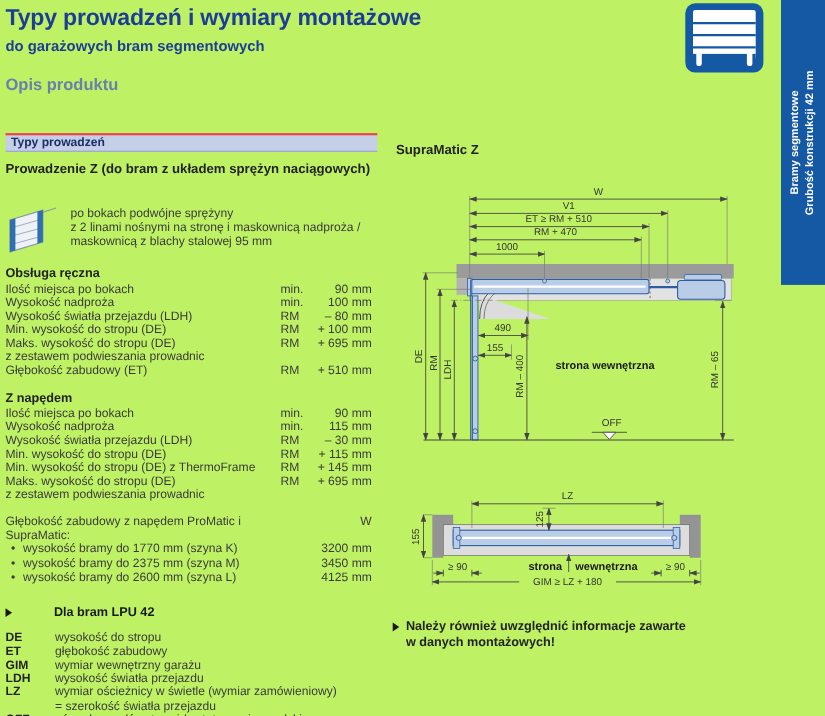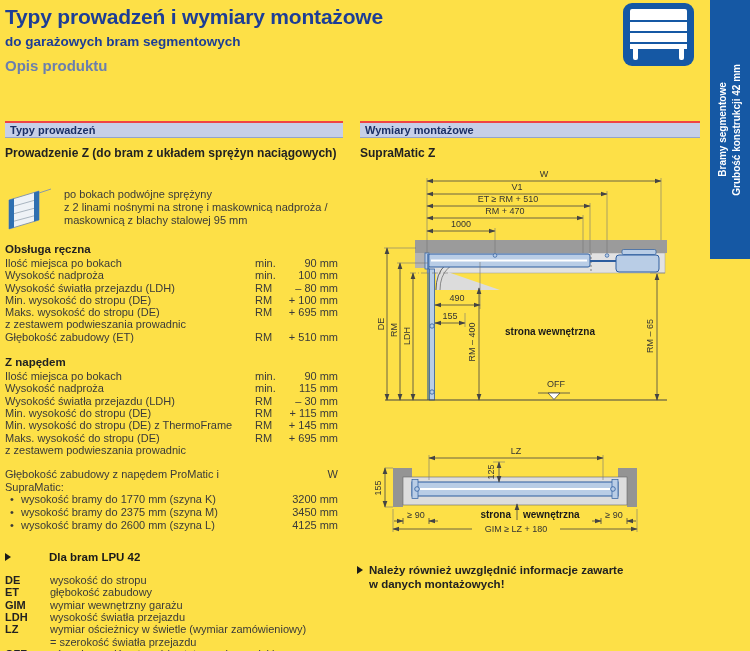--- a/index.html
+++ b/index.html
@@ -1,23 +1,23 @@
 <!DOCTYPE html>
 <html><head>
 <meta charset="utf-8">
 <style>
   * { margin:0; padding:0; box-sizing:border-box; }
   html,body { background:#fff; }
-  .page { position:relative; width:750px; height:651px; background:#fde047; overflow:hidden;
+  .page { position:relative; width:750px; height:651px; background:#bef264; overflow:hidden;
           font-family:"Liberation Sans", sans-serif; color:#3a3a3a; }
 
   
   .h1 { position:absolute; left:5px; top:5px; font-size:21px; font-weight:bold; color:#1d3e96; letter-spacing:-0.2px; }
   .h2 { position:absolute; left:5px; top:34px; font-size:13.5px; font-weight:bold; color:#1d3e96;text-align:right; }
-  .h3 { position:absolute; left:5px; top:57px; font-size:15px; font-weight:bold; color:#6b7fae; }
+  .h3 { position:absolute; left:5px; top:69px; font-size:15px; font-weight:bold; color:#6b7fae; }
 
   
   .door-icon { position:absolute; left:622px; top:2px; }
 
   
   .sidebar { position:absolute; right:0; top:0; width:40px; height:259px; background:#1558a4;
              display:flex; align-items:center; justify-content:center; }
   .sidebar-inner { writing-mode:vertical-rl; transform:rotate(180deg); color:#fff; font-weight:bold;
                    font-size:10px; line-height:14px; text-align:center; white-space:nowrap; }
 
@@ -243,21 +243,20 @@
       </div>
       <div class="defrow">
         <div class="defterm">V1</div>
         <div class="defdesc">tylne podwieszenie szyny napędu</div>
       </div>
 
     </div>
   </div>
 
   <div class="col-right">
-    <div class="section-bar">Wymiary montażowe</div>
     <div class="subhead">SupraMatic Z</div>
   </div>
 
   <svg class="drawing1" width="326" height="252" viewBox="0 0 326 252">
     <defs>
       <marker id="ar" viewBox="0 0 10 10" refX="9" refY="5" markerWidth="7" markerHeight="7" orient="auto-start-reverse" markerUnits="userSpaceOnUse">
         <path d="M0,1.5 L10,5 L0,8.5 z" fill="#444"></path>
       </marker>
     </defs>
 

